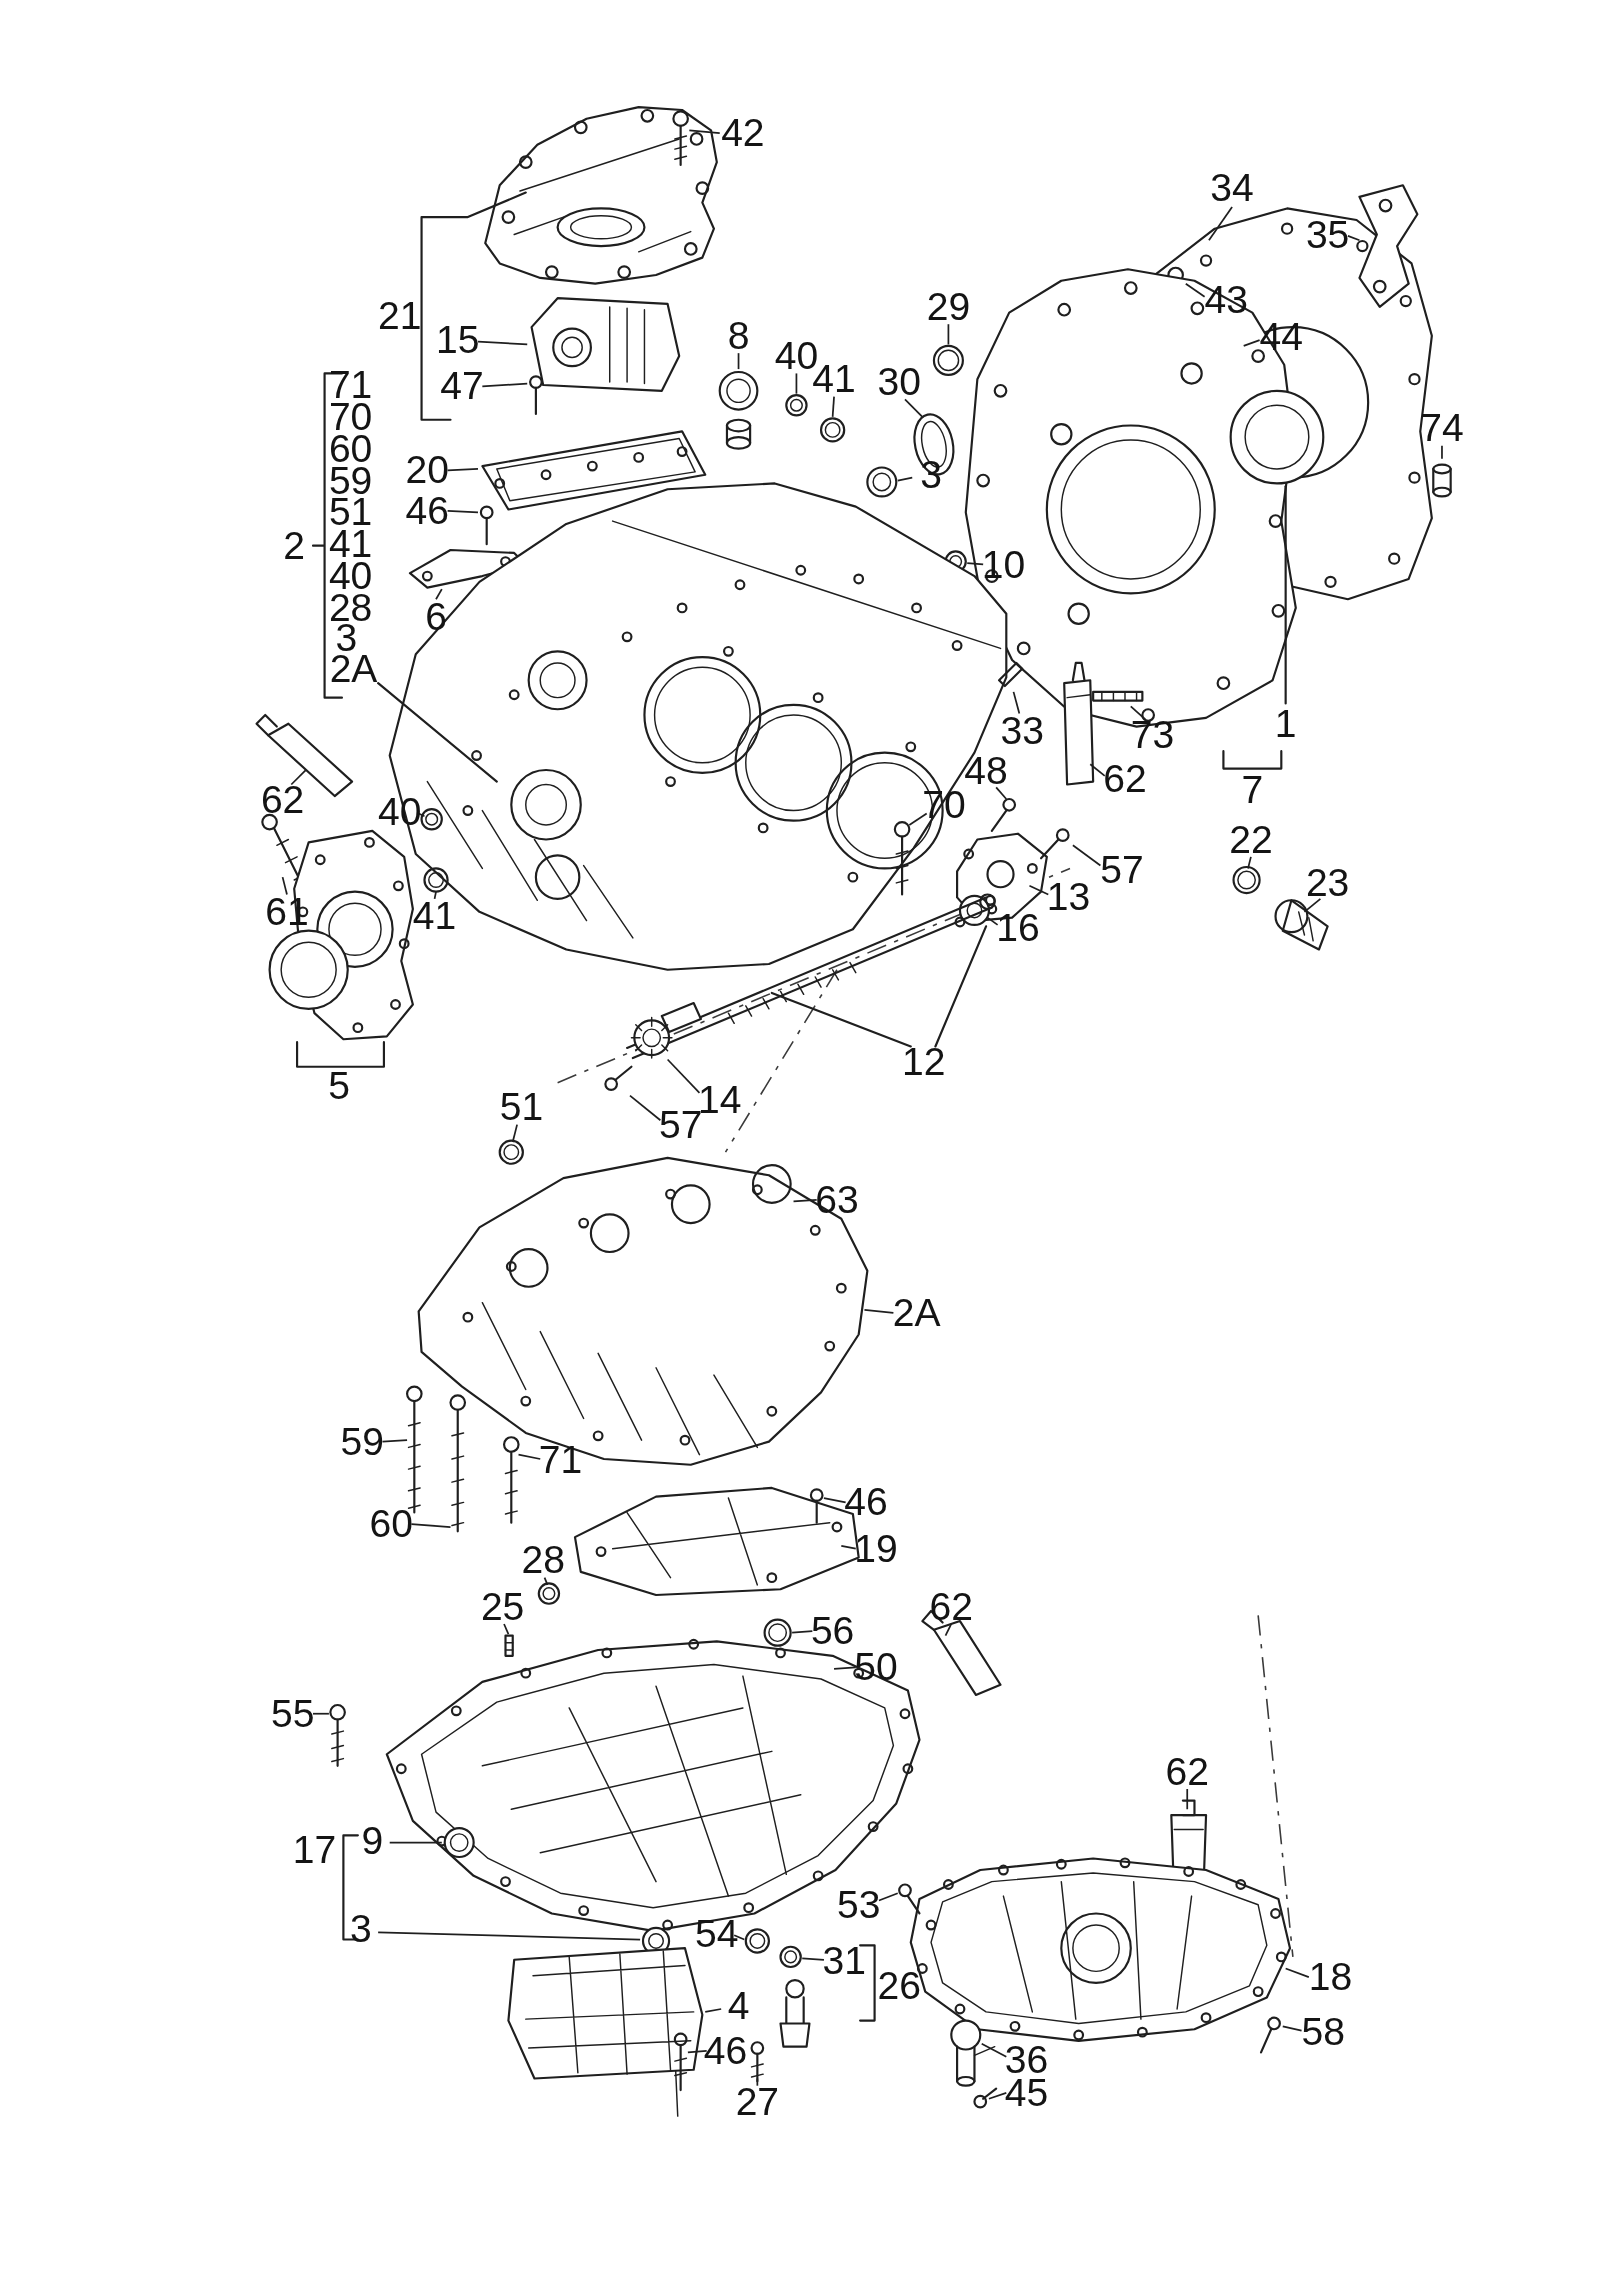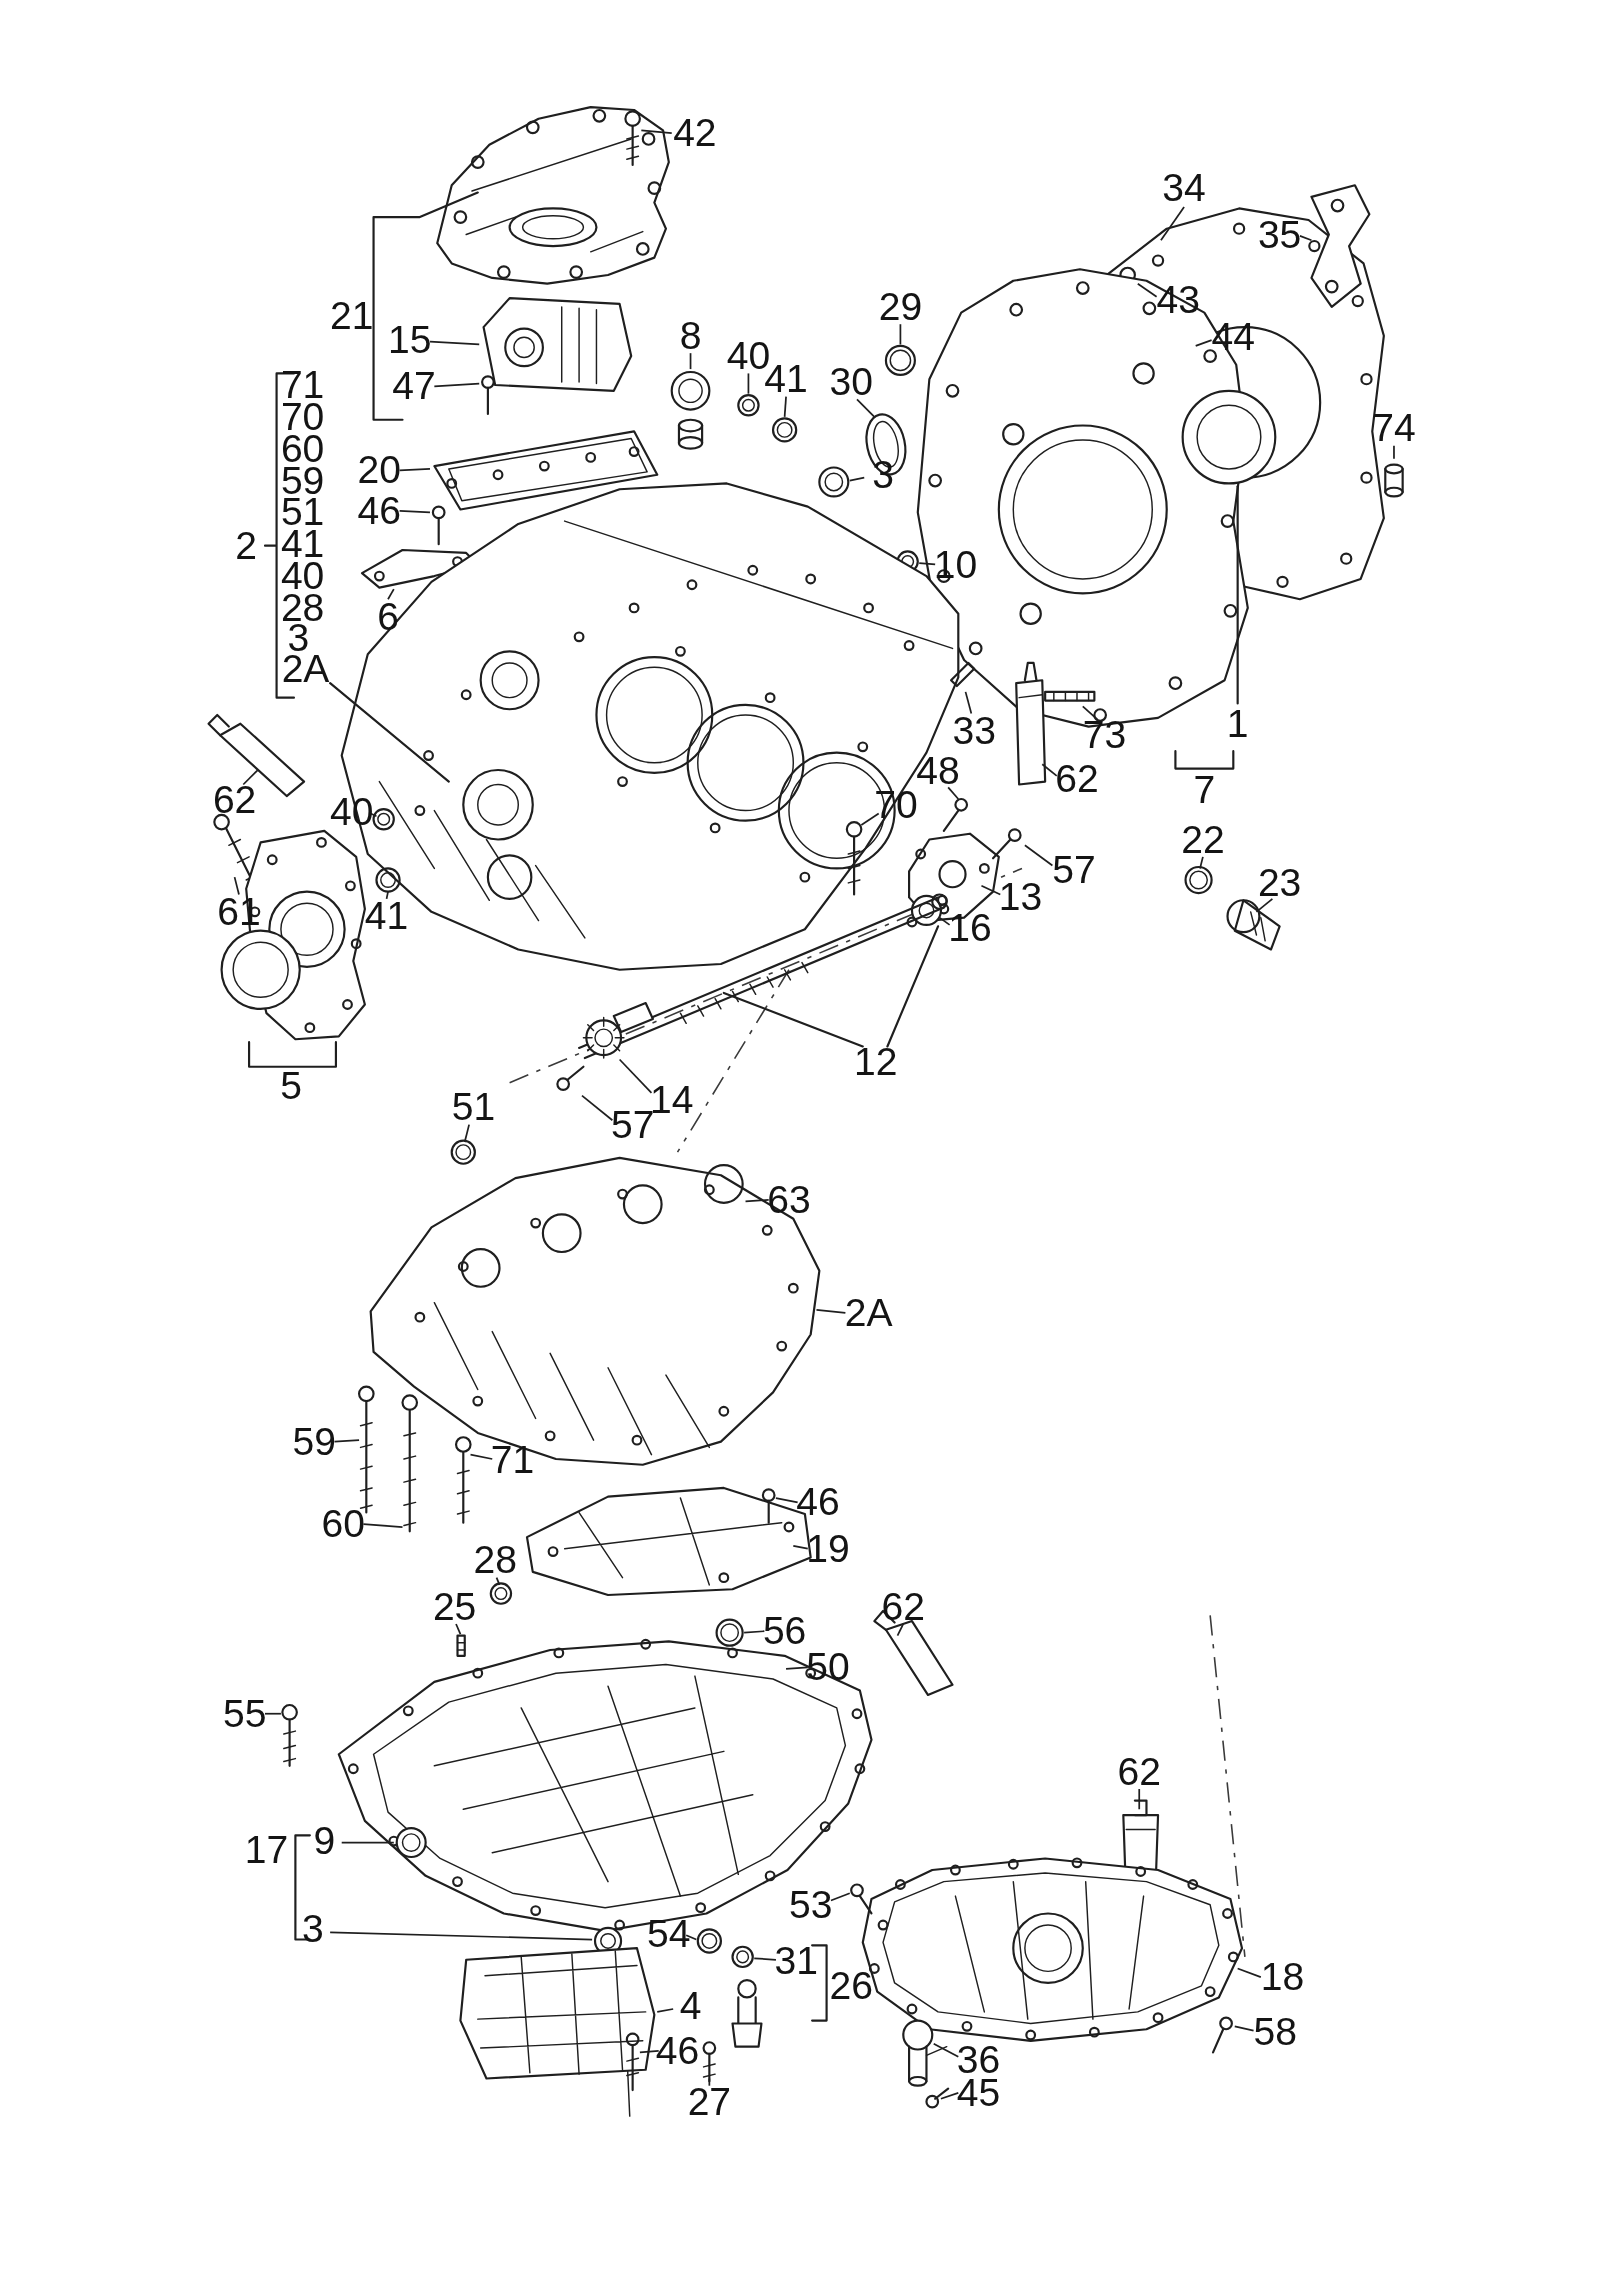--- a/index.html
+++ b/index.html
@@ -1,20 +1,20 @@
 <!DOCTYPE html>
 <html style="font-size:10.4px"><head>
 <meta charset="utf-8">
 <style>
   html,body{margin:0;padding:0;}
   body{
     width:1617px;height:2284px;background:#ffffff;position:relative;
     font-family:"Liberation Sans", sans-serif;
   }
-  .page{position:absolute;inset:0;}
+  .page{position:absolute;inset:0;padding-left:48px;}
   svg{display:block;}
   .ink{stroke:#1f1f1f;stroke-width:1.5;fill:none;stroke-linejoin:round;stroke-linecap:round;}
   .part{fill:#ffffff;}
   .thin{stroke-width:1;}
   .leader{stroke:#1f1f1f;stroke-width:1.2;fill:none;}
   .dashdot{stroke:#3a3a3a;stroke-width:1.1;fill:none;stroke-dasharray:14 6 3 6;}
   .callout{
     font-family:"Liberation Sans", sans-serif;
     font-size:27px;fill:#141414;text-anchor:middle;stroke:none;
   }

